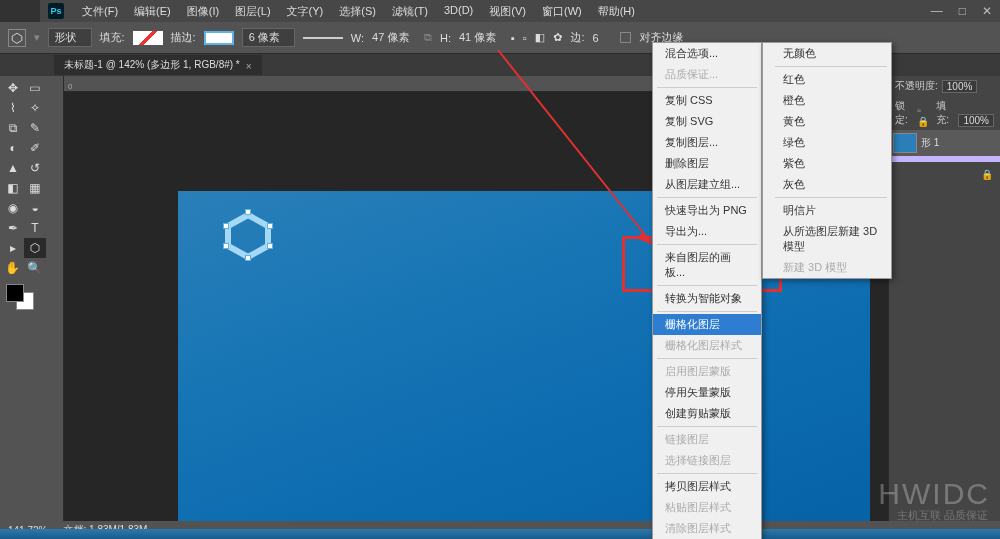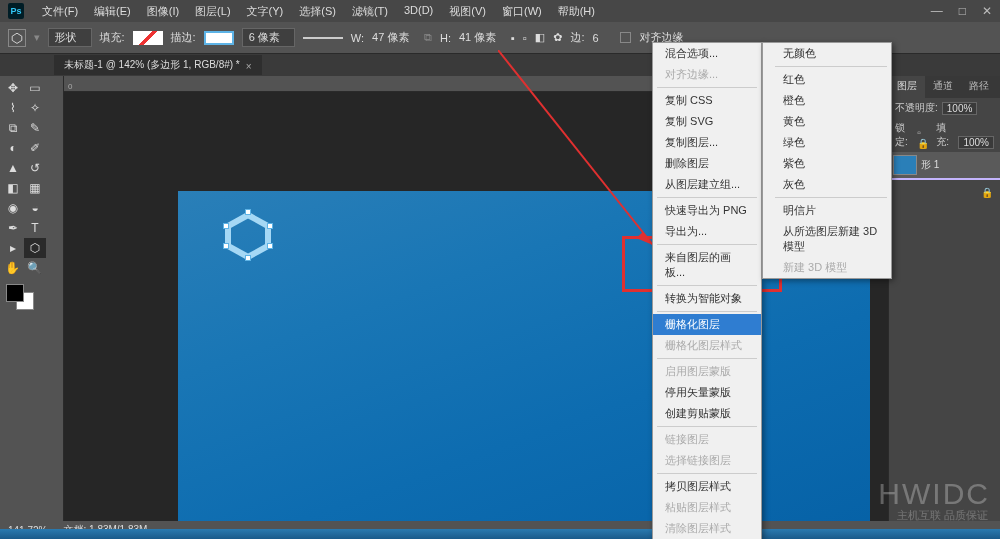--- a/index.html
+++ b/index.html
@@ -1,17 +1,17 @@
 <!DOCTYPE html>
 <html><head>
 <meta charset="utf-8">
 <style>
 * { margin: 0; padding: 0; box-sizing: border-box; font-family: "Microsoft YaHei", sans-serif; }
 body { background: #323232; width: 1000px; height: 539px; overflow: hidden; color: #ccc; font-size: 11px; position: relative; }
-.top-app-bar { height: 22px; background: #474747; display: flex; align-items: center; padding: 0 8px; }
+.top-app-bar { height: 22px; background: #474747; display: flex; align-items: center; padding: 0 8px; margin-left: 40px; }
 .ps-logo { width: 16px; height: 16px; background: #001d26; border-radius: 2px; display: flex; align-items: center; justify-content: center; color: #31c5f4; font-weight: bold; font-size: 9px; margin-right: 10px; }
 .menu-bar { display: flex; }
 .menu-item { padding: 0 8px; font-size: 11px; color: #ddd; }
 .window-controls { margin-left: auto; display: flex; gap: 16px; color: #bbb; font-size: 12px; }
 .options-bar { height: 32px; background: #535353; display: flex; align-items: center; padding: 0 8px; gap: 8px; border-bottom: 1px solid #2a2a2a; }
 .tool-preset { width: 18px; height: 18px; border: 1px solid #888; display: flex; align-items: center; justify-content: center; }
 .hexagon-icon { width: 12px; height: 12px; }
 .options-label { color: #ddd; font-size: 11px; }
 .dropdown { background: #3f3f3f; border: 1px solid #666; padding: 1px 14px 1px 6px; font-size: 11px; color: #ddd; position: relative; }
 .color-swatch { width: 30px; height: 14px; display: inline-block; vertical-align: middle; }
@@ -34,21 +34,21 @@
 .canvas { position: absolute; top: 115px; left: 130px; width: 692px; height: 370px; background: linear-gradient(160deg, #2a7fb8 0%, #1976b5 30%, #0d6cb0 60%, #0560a5 100%); }
 .shape-hexagon { position: absolute; top: 20px; left: 45px; width: 50px; height: 50px; }
 .hex-shape { fill: none; stroke: #a5d8f5; stroke-width: 6; }
 .handle { width: 6px; height: 6px; background: #fff; border: 1px solid #5db3e6; position: absolute; }
 .right-panels { width: 112px; background: #454545; border-left: 1px solid #2a2a2a; }
 .panel-tabs { height: 22px; display: flex; background: #383838; }
 .panel-tab { padding: 3px 8px; font-size: 10px; color: #bbb; }
 .panel-tab.active { background: #454545; color: #ddd; }
 .panel-row { display: flex; align-items: flex-end; padding: 3px 6px; font-size: 10px; gap: 4px; }
 .opacity-input { background: #3a3a3a; border: 1px solid #666; color: #ddd; font-size: 10px; padding: 0 4px; }
-.layer-item { display: flex; align-items: center; padding: 3px 4px; background: #5a5a5a; border-bottom: 2px solid #c4b5fd; }
+.layer-item { display: flex; align-items: center; padding: 3px 4px; background: #5a5a5a; border-bottom: 6px solid #c4b5fd; }
 .layer-thumb { width: 24px; height: 20px; background: #2a7fb8; border: 1px solid #888; margin-right: 4px; }
 .layer-name { font-size: 10px; color: #ddd; }
 .context-menu { position: absolute; top: 42px; left: 652px; width: 110px; background: #f0f0f0; border: 1px solid #999; box-shadow: 2px 2px 6px rgba(0,0,0,0.4); z-index: 100; }
 .ctx-item { padding: 3px 12px; font-size: 11px; color: #333; }
 .ctx-item.disabled { color: #aaa; }
 .ctx-item.highlighted { background: #2f7dd1; color: #fff; }
 .ctx-sep { height: 1px; background: #ccc; margin: 2px 4px; }
 .submenu { position: absolute; top: 42px; left: 762px; width: 130px; background: #f0f0f0; border: 1px solid #999; box-shadow: 2px 2px 6px rgba(0,0,0,0.4); z-index: 101; padding-left: 8px; }
 .red-box { position: absolute; top: 236px; left: 622px; width: 160px; height: 56px; border: 3px solid #e03030; z-index: 99; pointer-events: none; }
 .arrow-line { position: absolute; top: 50px; left: 498px; width: 180px; height: 200px; z-index: 98; pointer-events: none; }
@@ -160,25 +160,20 @@
         <div class="handle" style="top:12px;left:44px"></div>
         <div class="handle" style="top:32px;left:44px"></div>
         <div class="handle" style="top:44px;left:22px"></div>
         <div class="handle" style="top:32px;left:0px"></div>
         <div class="handle" style="top:12px;left:0px"></div>
       </div>
     </div>
   </div>
 
   <div class="right-panels">
-    <div class="panel-tabs">
-      <div class="panel-tab active">图层</div>
-      <div class="panel-tab">通道</div>
-      <div class="panel-tab">路径</div>
-    </div>
     <div class="panel-row">
       <span>不透明度:</span>
       <span class="opacity-input">100%</span>
     </div>
     <div class="panel-row">
       <span>锁定:</span>
       <span>▫ 🔒</span>
       <span>填充:</span>
       <span class="opacity-input">100%</span>
     </div>
@@ -193,21 +188,21 @@
 </div>
 
 <div class="status-bar">
   <span>141.72%</span>
   <span>文档: 1.83M/1.83M</span>
   <span style="color:#888">▸</span>
 </div>
 
 <div class="context-menu">
   <div class="ctx-item">混合选项...</div>
-  <div class="ctx-item disabled">对齐边缘...</div>
+  <div class="ctx-item disabled">品质保证...</div>
   <div class="ctx-sep"></div>
   <div class="ctx-item">复制 CSS</div>
   <div class="ctx-item">复制 SVG</div>
   <div class="ctx-item">复制图层...</div>
   <div class="ctx-item">删除图层</div>
   <div class="ctx-item">从图层建立组...</div>
   <div class="ctx-sep"></div>
   <div class="ctx-item">快速导出为 PNG</div>
   <div class="ctx-item">导出为...</div>
   <div class="ctx-sep"></div>

